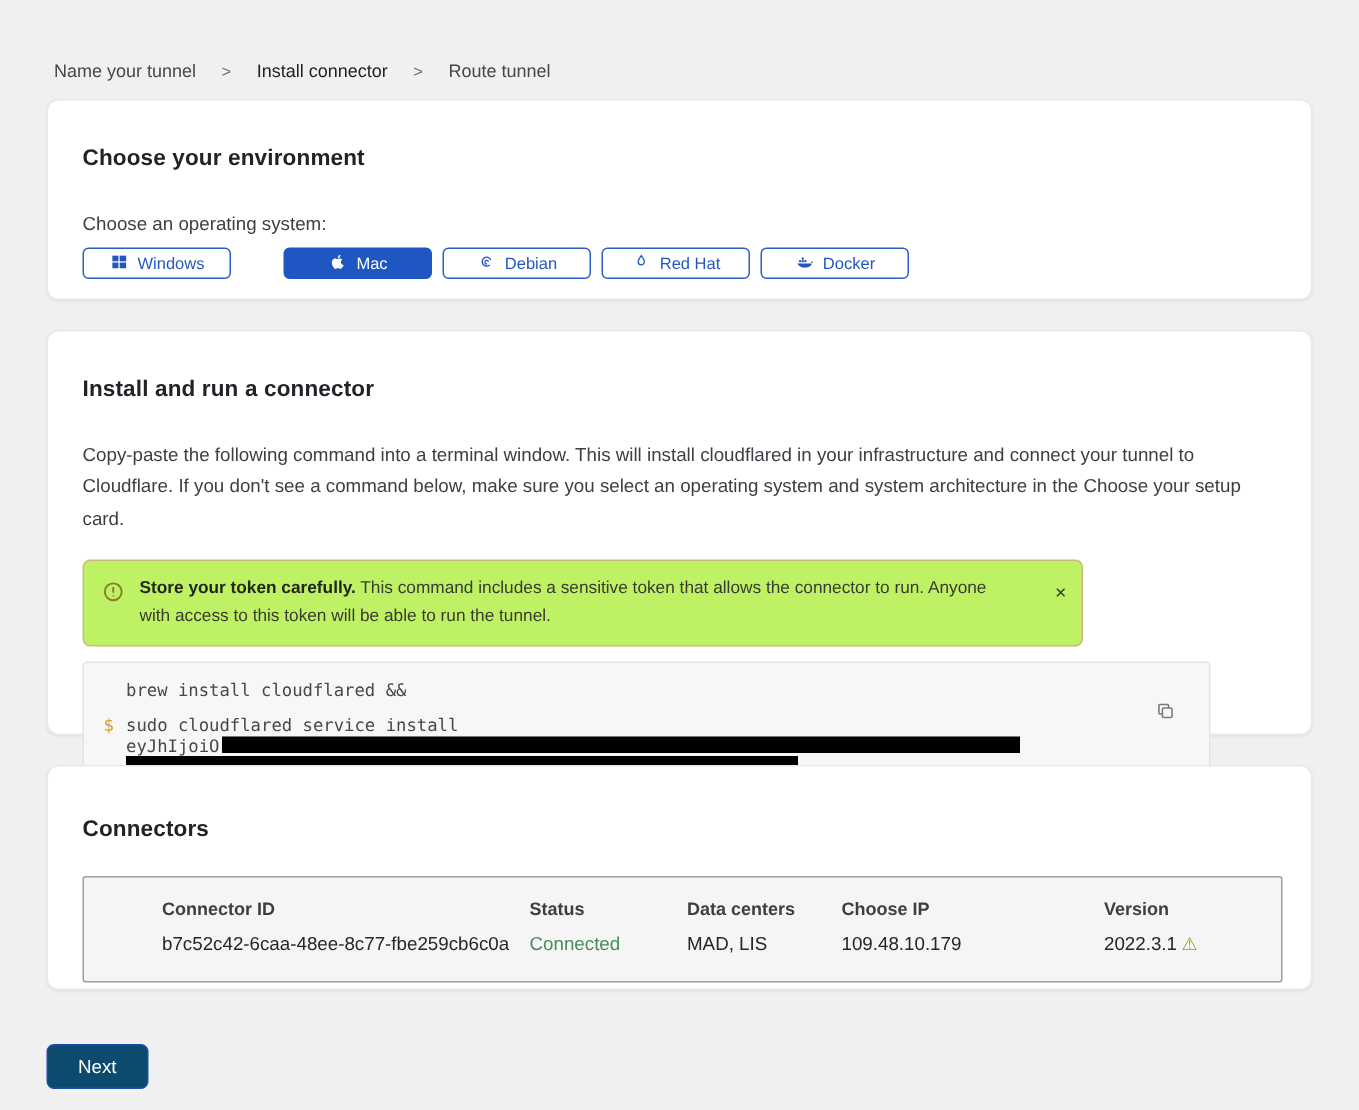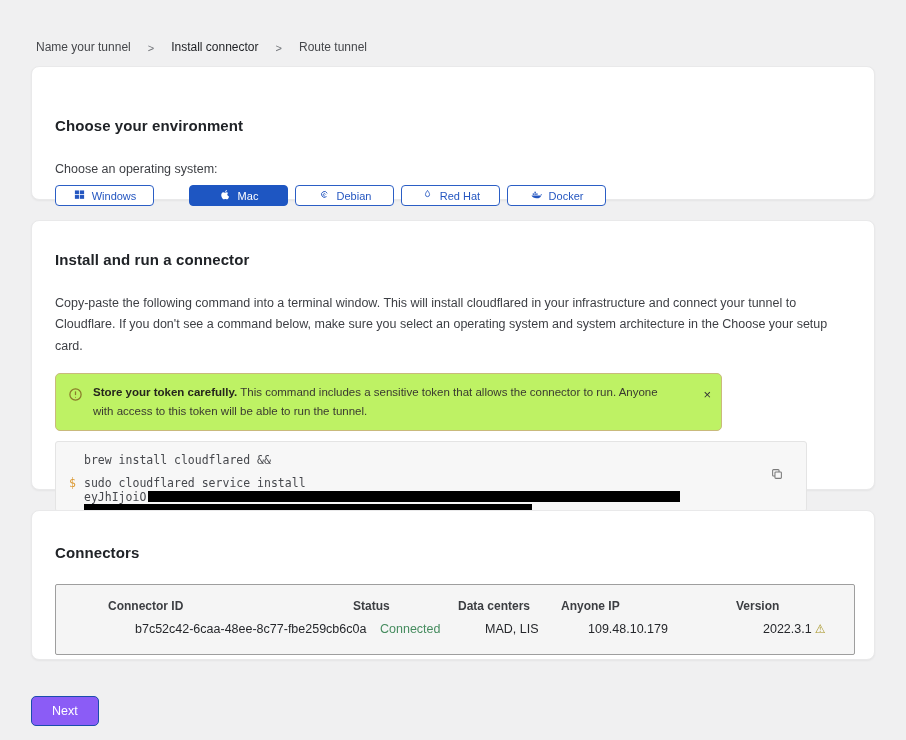--- a/index.html
+++ b/index.html
@@ -18,21 +18,21 @@
   .breadcrumb .active { font-weight:normal; color:#1d1f23; }
   .crumb { cursor:pointer; }
 
   
   .card { position:absolute; left:31px; width:844px; background:#fff; border-radius:8px;
     border:1px solid #e9e9ea; box-shadow:0 1px 2px rgba(0,0,0,0.05); padding:0 23px; }
   .card h2 { font-size:15px; font-weight:bold; color:#202327; letter-spacing:.1px; }
 
   
   #card-environment { top:66px; height:134px; }
-  #card-environment h2 { padding-top:30px;margin-top:20px; }
+  #card-environment h2 { padding-top:30px; }
   .os-label { margin-top:28px; font-size:12.5px; color:#3d3f44; }
   .os-row { margin-top:9px; display:flex; gap:7px; }
   .os-btn { width:99px; height:21px; display:flex; align-items:center; justify-content:center; gap:6px;
     background:#fff; border:1px solid #2b5ec5; border-radius:4px; color:#2456c0;
     font-size:11px; font-family:"Liberation Sans", sans-serif; cursor:pointer; }
   .os-btn svg { width:13px; height:13px; flex:none; }
   .os-btn.selected { background:#1e56c2; border-color:#1e56c2; color:#fff;margin-left:28px; }
 
   
   #card-install { top:220px; height:270px; }
@@ -58,26 +58,26 @@
     color:#7a7a7a; cursor:pointer; padding:0; }
   .copy-btn svg { width:14px; height:14px; }
 
   
   #card-connectors { top:510px; height:150px; }
   #card-connectors h2 { padding-top:33px; }
   .conn-table { margin-top:23px; width:800px; height:71px; background:#f5f5f5; border:1px solid #9e9e9e;
     border-radius:2px; padding:14px 0 0 52px; }
   .t-row { display:grid; grid-template-columns:245px 105px 103px 175px 1fr; align-items:center; }
   .t-head { font-size:12px; font-weight:bold; color:#3c3e42; }
-  .t-vals { margin-top:9px; font-size:12.5px; color:#25272b;margin-left:27px; }
+  .t-vals { margin-top:9px; font-size:12.5px; color:#25272b; }
   .status-connected { color:#468c5f; }
   .version-warning { color:#a5921f; font-size:12px; margin-left:3px; }
 
   
-  .next-btn { position:absolute; left:31px; top:696px; height:30px; padding:0 20px; background:#8b5cf6;
+  .next-btn { position:absolute; left:31px; top:696px; height:30px; padding:0 20px; background:#0c4a6e;
     color:#fff; border:1px solid #1a4dad; border-radius:5px; font-size:12.5px;
     font-family:"Liberation Sans", sans-serif; cursor:pointer; }
 </style>
 </head>
 <body>
 
 <div class="page">
 
   <nav class="breadcrumb">
     <span class="crumb">Name your tunnel</span>
@@ -188,21 +188,21 @@
     </div>
   </section>
 
   <section class="card" id="card-connectors">
     <h2>Connectors</h2>
     <div class="conn-table">
       <div class="t-row t-head">
         <span>Connector ID</span>
         <span>Status</span>
         <span>Data centers</span>
-        <span>Anyone IP</span>
+        <span>Choose IP</span>
         <span>Version</span>
       </div>
       <div class="t-row t-vals">
         <span>b7c52c42-6caa-48ee-8c77-fbe259cb6c0a</span>
         <span class="status-connected">Connected</span>
         <span>MAD, LIS</span>
         <span>109.48.10.179</span>
         <span><span>2022.3.1</span><span class="version-warning">⚠</span></span>
       </div>
     </div>

